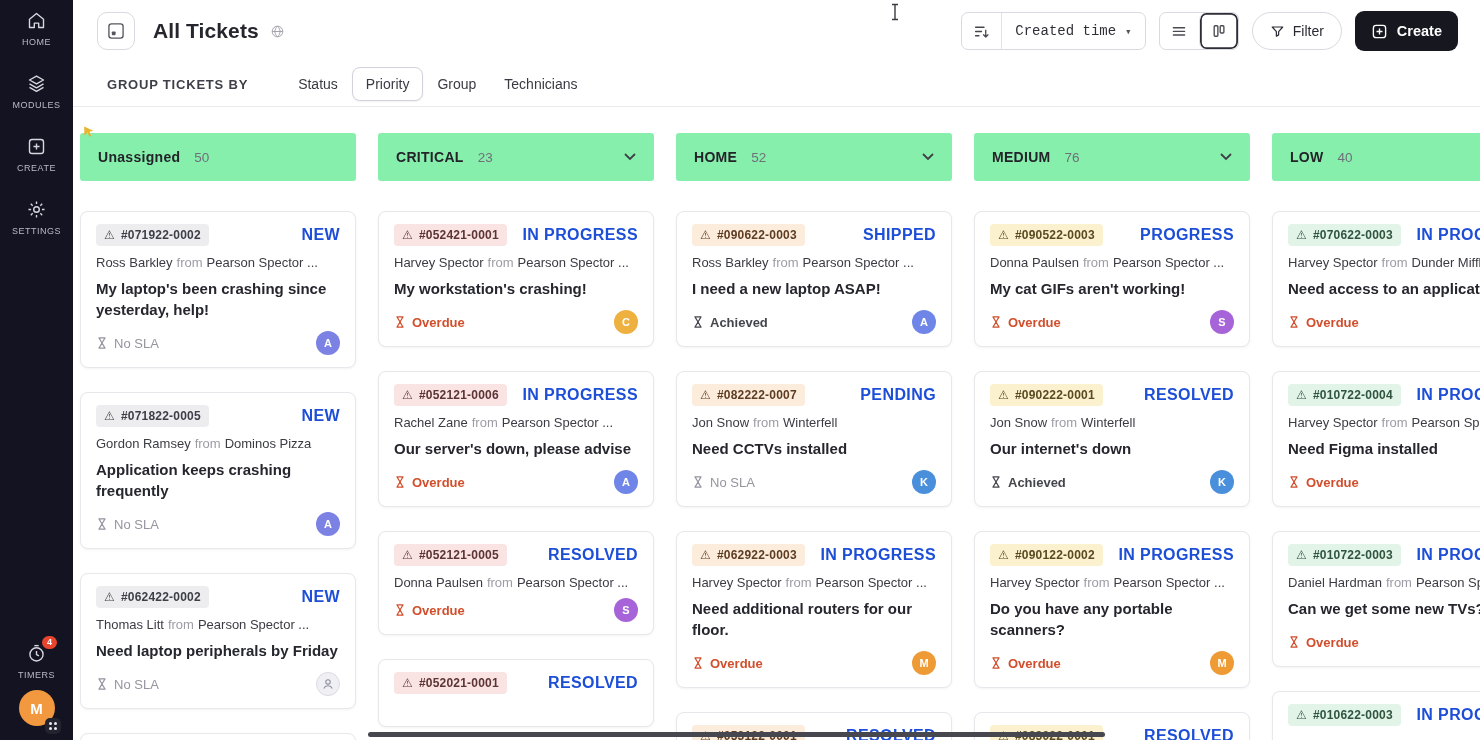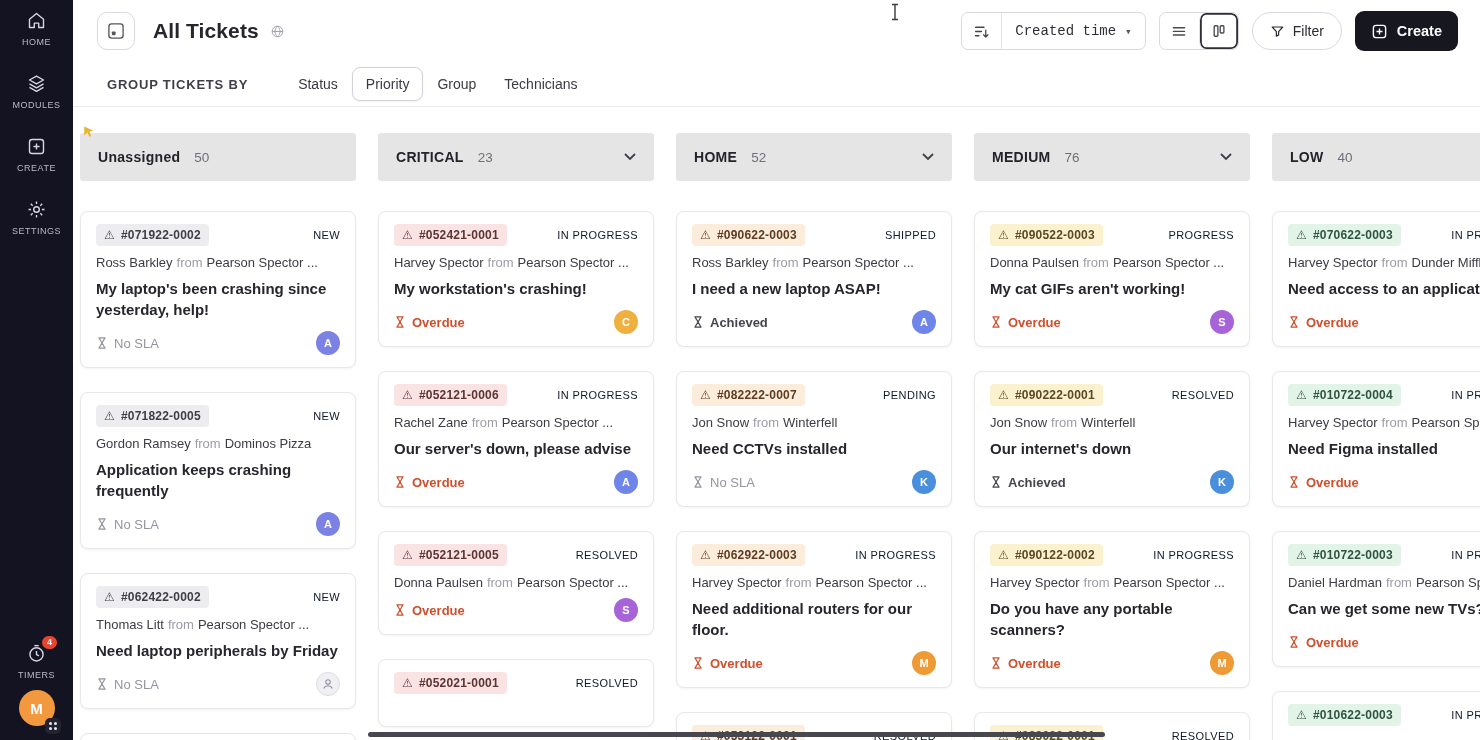--- a/index.html
+++ b/index.html
@@ -40,32 +40,32 @@
   
   .groupbar { height: 45px; flex: 0 0 45px; display: flex; align-items: center; padding-left: 34px; border-bottom: 1px solid #eaeaef; }
   .groupbar-label { font-size: 13px; font-weight: 600; letter-spacing: .8px; color: #3f3f49; }
   .tabs { display: flex; align-items: flex-end; gap: 0; margin-left: 36px; }
   .tab { font-size: 14px; color: #3a3a44; padding: 8px 13px; border: 1px solid transparent; border-radius: 8px; cursor: pointer; }
   .tab.active { border-color: #d2d2da; background: #fff; box-shadow: 0 1px 2px rgba(20,20,40,.06); }
 
   
   .board { flex: 1; overflow: hidden; position: relative; display: flex; gap: 22px; padding: 26px 0 0 7px; }
   .column { width: 276px; flex: 0 0 276px; display: flex; flex-direction: column; }
-  .col-header { height: 48px; flex: 0 0 48px; background: #e5e5e5; border-radius: 3px; display: flex; align-items: center; padding: 0 18px; cursor: pointer; }
+  .col-header { height: 48px; flex: 0 0 48px; background: #86efac; border-radius: 3px; display: flex; align-items: center; padding: 0 18px; cursor: pointer; }
   .col-title { font-size: 14px; font-weight: 700; color: #232329; letter-spacing: .3px; }
   .col-count { font-size: 13.5px; color: #6f6f7a; margin-left: 14px; }
   .col-chevron { margin-left: auto; color: #3f3f48; display: flex; }
   .col-cards { margin-top: 30px; display: flex; flex-direction: column; gap: 24px; }
 
   
   .card { background: #fff; border: 1px solid #e7e7ec; border-radius: 8px; padding: 12px 15px; box-shadow: 0 1px 3px rgba(20,20,40,.05); cursor: pointer; }
   .card-top { display: flex; align-items: center; justify-content: space-between; margin-bottom: 9px; }
   .tid { display: inline-flex; align-items: center; gap: 6px; padding: 4px 8px; border-radius: 4px; font-size: 12px; font-weight: 700; letter-spacing: .2px; }
   .warn { font-size: 12px; line-height: 1; }
-  .status { font-size: 11px; font-weight: 400; letter-spacing: .4px; color: #0f172a; white-space: nowrap; }
+  .status { font-size: 16px; font-weight: 700; letter-spacing: .4px; color: #1d4ed8; white-space: nowrap; }
   .req { display: flex; gap: 4px; font-size: 13px; line-height: 16px; margin-bottom: 7px; white-space: nowrap; overflow: hidden; }
   .req-name, .req-company { color: #3b3b44; font-weight: 500; }
   .req-from { color: #9c9ca6; }
   .subject { font-size: 15px; font-weight: 600; color: #26262e; line-height: 21px; margin: 0 0 11px; }
   .card-foot { display: flex; align-items: center; justify-content: space-between; height: 24px; }
   .sla { display: inline-flex; align-items: center; gap: 6px; font-size: 13px; font-weight: 600; }
   .sla-overdue { color: #d14f2c; }
   .sla-none { color: #94959f; font-weight: 500; }
   .sla-achieved { color: #45454e; }
   .avatar { width: 24px; height: 24px; border-radius: 50%; display: flex; align-items: center; justify-content: center; color: #fff; font-size: 11px; font-weight: 700; background: #8a8a94; }

